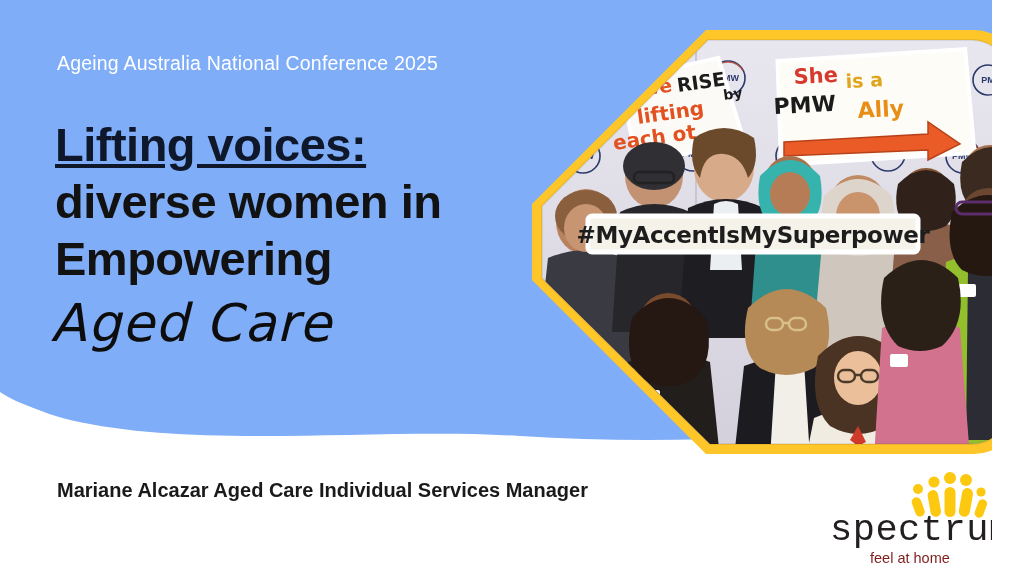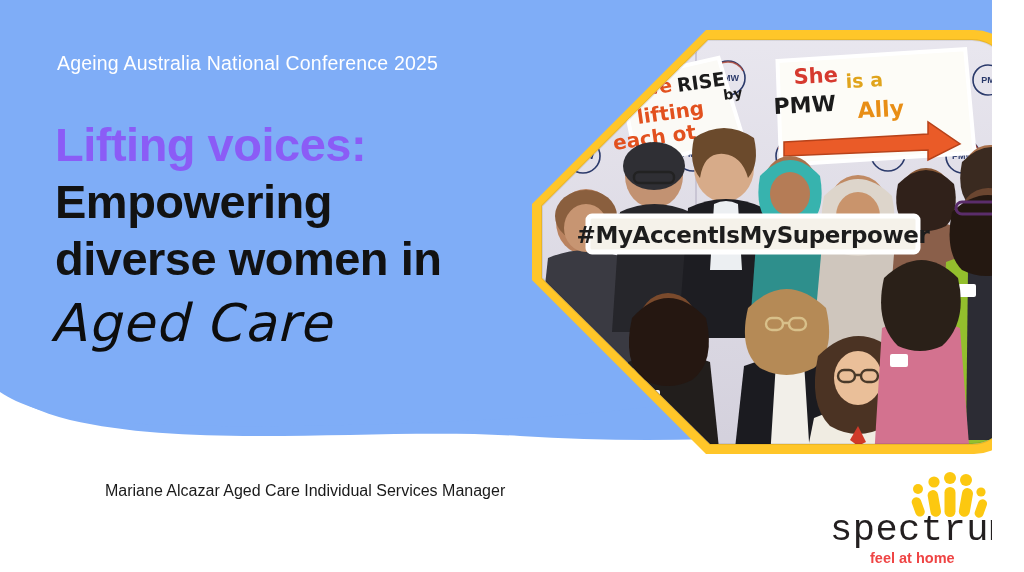--- a/index.html
+++ b/index.html
@@ -45,21 +45,22 @@
   .title-line {
     display: block;
     font-size: 47px;
     line-height: 57px;
     font-weight: 700;
     letter-spacing: -0.5px;
     color: #121212;
     white-space: nowrap;
   }
   .title-line.accent {
-    color: #8b5cf6;
+    color: #0f172a;
+    text-decoration: underline;
   }
   .title-script {
     display: block;
     font-family: "DejaVu Sans", sans-serif;
     font-size: 52px;
     line-height: 72px;
     font-weight: 400;
     font-style: italic;
     letter-spacing: 1px;
     color: #0d0d0d;
@@ -69,25 +70,24 @@
   }
 
   
   .presenters {
     position: absolute;
     left: 57px;
     top: 477px;
     color: #1a1a1a;
   }
   .presenter-line {
-    font-size: 16px;
+    font-size: 20px;
     line-height: 27px;
-    font-weight: 400;
+    font-weight: 700;
     white-space: nowrap;
-    margin-left: 48px;
   }
 
   
   .logo {
     position: absolute;
     left: 822px;
     top: 466px;
     width: 175px;
     height: 95px;
   }
@@ -108,22 +108,22 @@
     letter-spacing: 0.5px;
     color: #231f20;
     font-family: Liberation Mono, monospace;
   }
   .logo-tag {
     position: absolute;
     left: 48px;
     top: 84px;
     font-size: 14.5px;
     line-height: 16px;
-    font-weight: 700;
-    color: #ef4444;
+    font-weight: 400;
+    color: #7f1d1d;
   }
 
   
   .photo-wrap {
     position: absolute;
     left: 528px;
     top: 26px;
     width: 492px;
     height: 432px;
   }
@@ -137,22 +137,22 @@
   <svg class="bg-blue" viewBox="0 0 1024 572" preserveAspectRatio="none">
     <rect x="0" y="0" width="1024" height="572" fill="#FFFFFF"></rect>
     <path d="M0,0 H1024 V432 C880,428 700,448 520,436 C380,427 200,450 70,420 C40,413 16,400 0,390 Z" fill="#7FADF7"></path>
     <path d="M0,0 H1024 V300 L1024,330 C900,372 700,408 520,418 C360,427 190,430 90,420 C50,416 18,404 0,392 Z" fill="#7FADF7"></path>
   </svg>
 
   <div class="eyebrow">Ageing Australia National Conference 2025</div>
 
   <div class="title-block">
     <span class="title-line accent">Lifting voices:</span>
+    <span class="title-line">diverse women in</span>
     <span class="title-line">Empowering</span>
-    <span class="title-line">diverse women in</span>
     <span class="title-script">Aged Care</span>
   </div>
 
   <div class="presenters">
     <div class="presenter-line">Mariane Alcazar Aged Care Individual Services Manager</div>
   </div>
 
   <div class="logo">
     <svg class="logo-mark" viewBox="0 0 82 52">
       <g fill="#FCC810">

